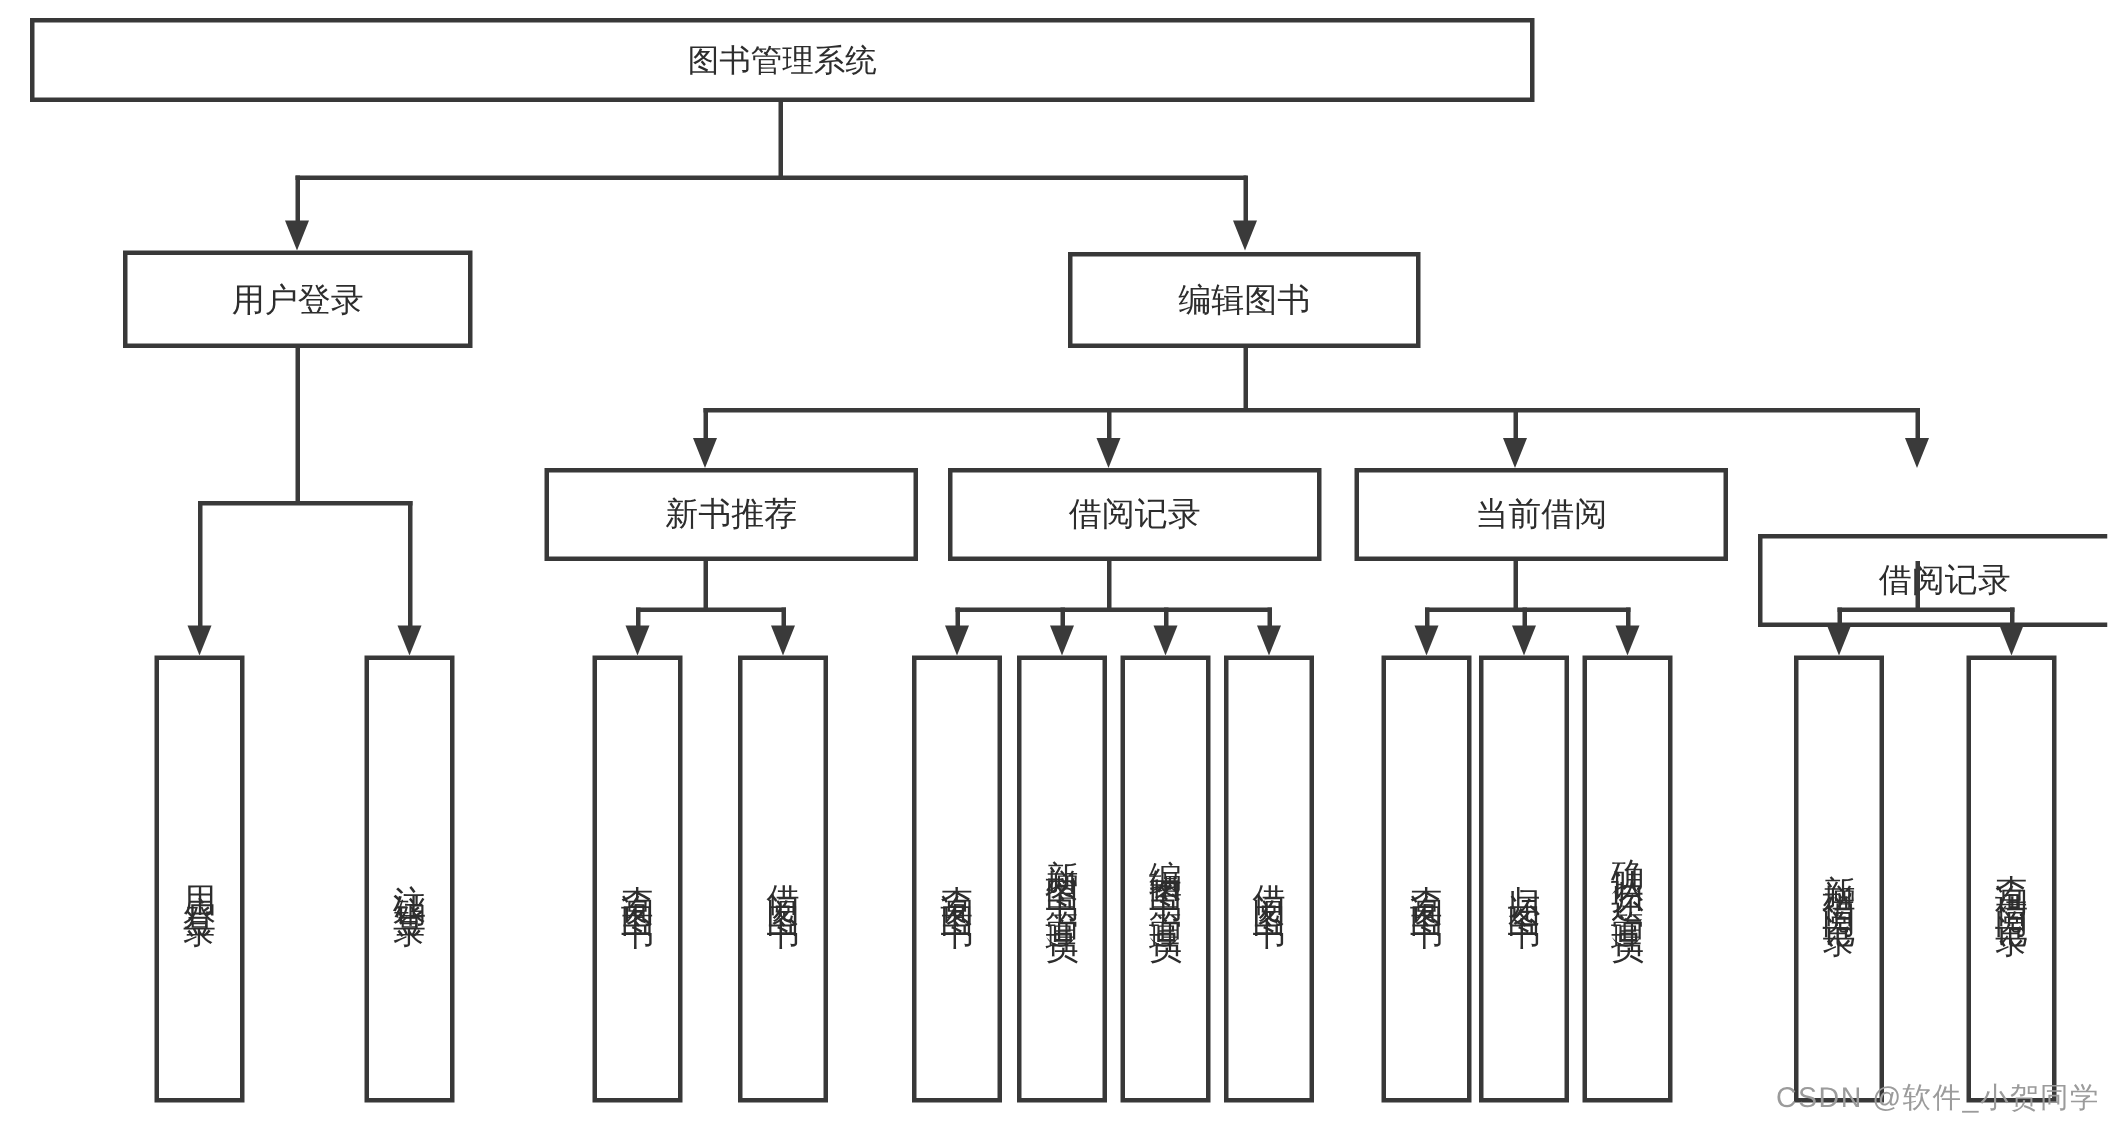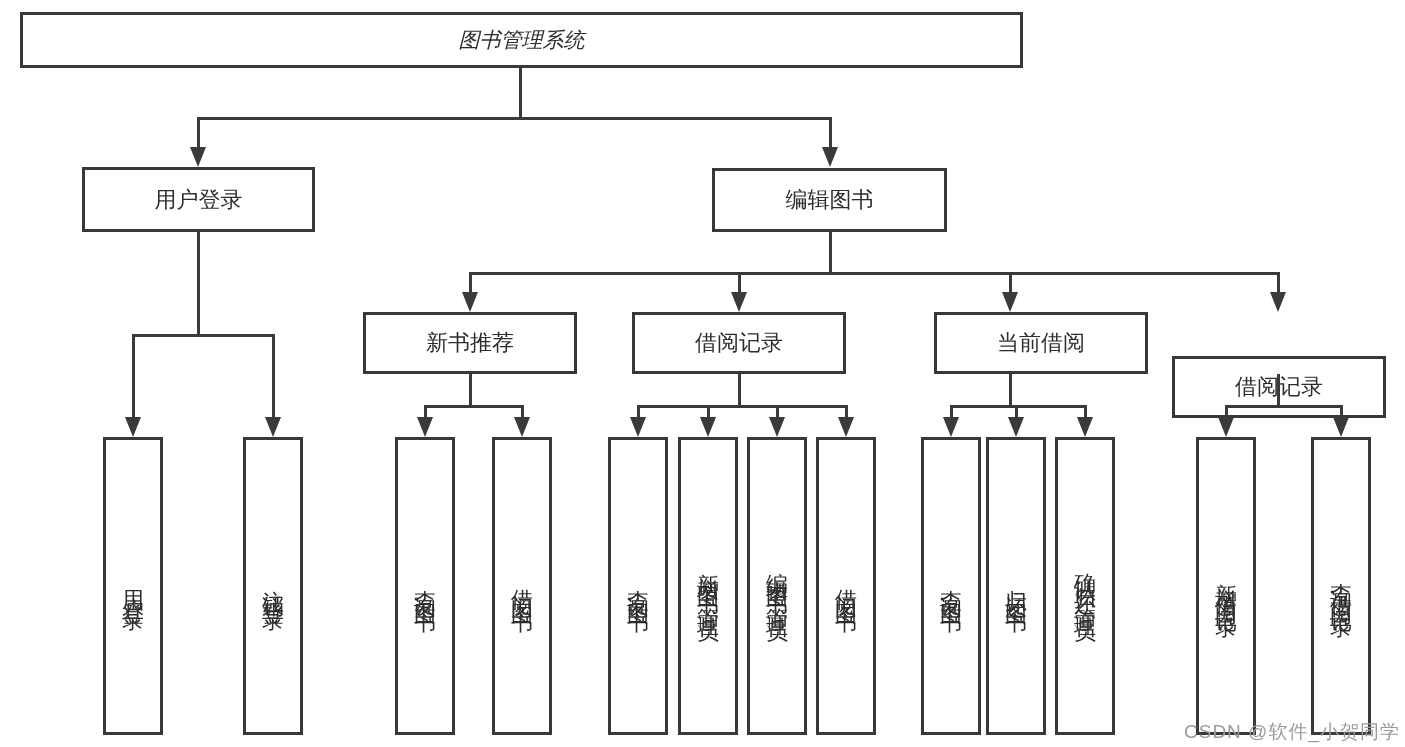--- a/index.html
+++ b/index.html
@@ -15,23 +15,23 @@
     box-sizing:border-box;
     border:3px solid #383838;
     background:#ffffff;
     display:flex;
     align-items:center;
     justify-content:center;
     color:#2d2d2d;
     font-size:22px;
     text-align:center;
   }
-  .rootbox{left:20px;top:12px;width:1003px;height:56px;font-size:21px;font-style:italic;}
+  .rootbox{left:20px;top:12px;width:1003px;height:56px;font-size:21px;}
   .l2box{top:167px;height:65px;}
-  .l3box{top:312px;height:62px;width:214px;}
+  .l3box{top:312px;height:62px;width:249px;}
   .vbox{
     top:437px;height:298px;width:60px;
     writing-mode:vertical-rl;
     letter-spacing:7px;
     font-size:22px;
     line-height:1;
   }
   .hline,.vline{position:absolute;background:#3a3a3a;}
   .hline{height:3px;}
   .vline{width:3px;}
@@ -81,21 +81,21 @@
   <div class="arrow" style="left:462px;top:292px;"></div>
   <div class="vline" style="left:738px;top:272px;height:22px;"></div>
   <div class="arrow" style="left:731px;top:292px;"></div>
   <div class="vline" style="left:1009px;top:272px;height:22px;"></div>
   <div class="arrow" style="left:1002px;top:292px;"></div>
   <div class="vline" style="left:1277px;top:272px;height:22px;"></div>
   <div class="arrow" style="left:1270px;top:292px;"></div>
 
   <div class="box l3box" style="left:363px;">新书推荐</div>
   <div class="box l3box" style="left:632px;">借阅记录</div>
-  <div class="box l3box" style="left:934px;">当前借阅</div>
+  <div class="box l3box" style="left:903px;">当前借阅</div>
   <div class="box l3box" style="left:1172px;margin-top:44px;">借阅记录</div>
 
   <div class="vline" style="left:469px;top:374px;height:32px;"></div>
   <div class="hline" style="left:424px;top:405px;width:100px;"></div>
   <div class="vline" style="left:424px;top:405px;height:14px;"></div>
   <div class="arrow" style="left:417px;top:417px;"></div>
   <div class="vline" style="left:521px;top:405px;height:14px;"></div>
   <div class="arrow" style="left:514px;top:417px;"></div>
 
   <div class="vline" style="left:738px;top:374px;height:32px;"></div>

